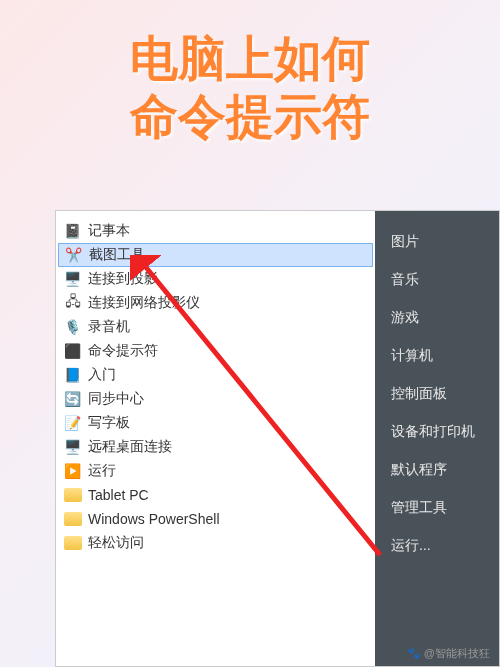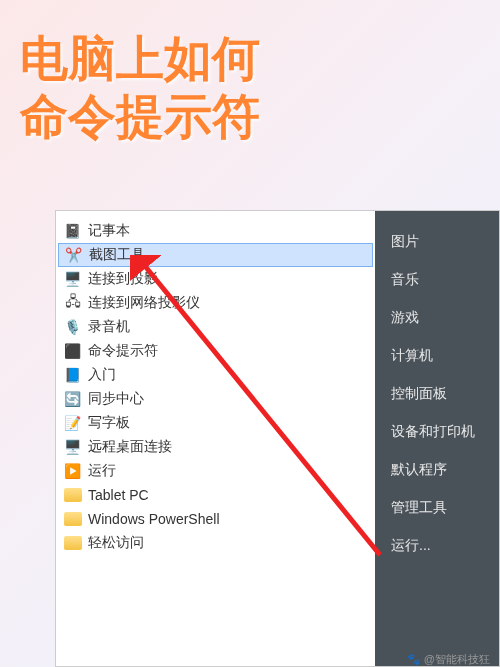--- a/index.html
+++ b/index.html
@@ -5,22 +5,22 @@
 * { margin: 0; padding: 0; box-sizing: border-box; }
 body {
   width: 500px;
   height: 667px;
   font-family: "Microsoft YaHei", "PingFang SC", sans-serif;
   background: linear-gradient(135deg, #fce8e8 0%, #f5f0f8 50%, #e8f0fc 100%);
   position: relative;
   overflow: hidden;
 }
 .title {
-  text-align: left;
-  padding: 30px 20px 20px;
+  text-align: center;
+  padding: 30px 28px 20px;
   font-size: 48px;
   font-weight: bold;
   color: #ff8533;
   line-height: 1.2;
   text-shadow: 2px 2px 3px rgba(255,255,255,0.8);
 }
 .screenshot-window {
   position: absolute;
   top: 210px;
   left: 55px;
@@ -80,21 +80,21 @@
   position: absolute;
   top: 255px;
   left: 130px;
   width: 280px;
   height: 320px;
   pointer-events: none;
   z-index: 10;
 }
 .attribution {
   position: absolute;
-  bottom: 0;
+  bottom: 6px;
   right: 10px;
   font-size: 11px;
   color: #999;
 }
 </style>
 </head>
 <body>
 
 <div class="title">
   <div>电脑上如何</div>

